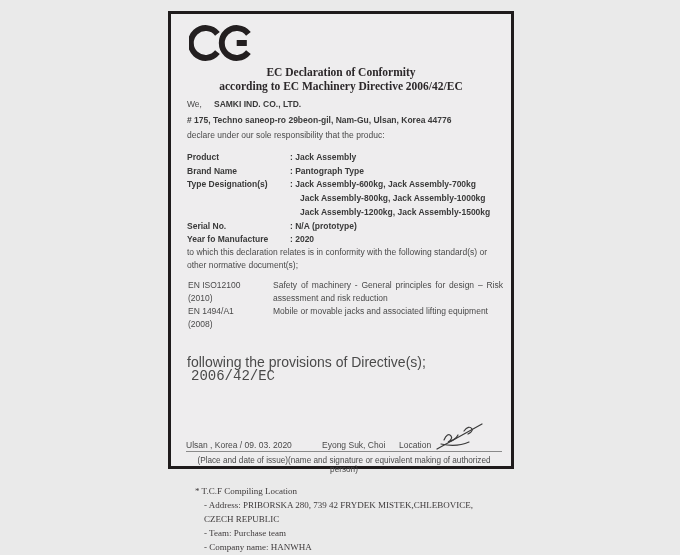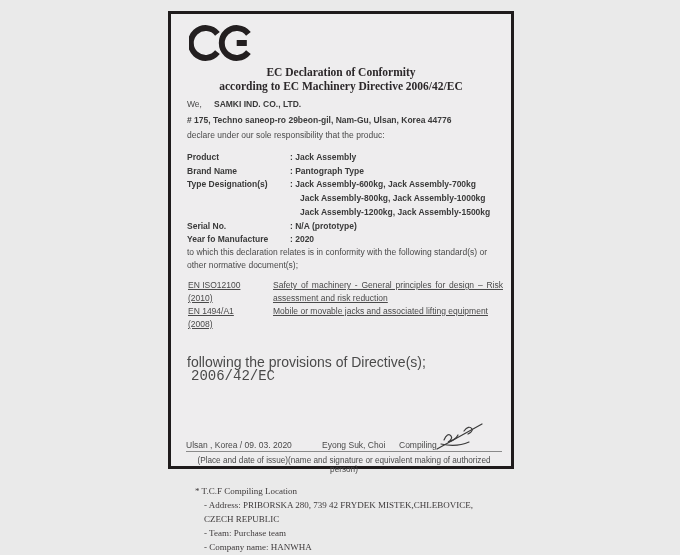--- a/index.html
+++ b/index.html
@@ -35,21 +35,21 @@
   .company{position:absolute;top:83px;left:16px;right:32px;font-size:8.5px;line-height:15.5px;}
   .company .bold{font-weight:bold;color:var(--text-bold);}
   .we-prefix{margin-right:12px;}
   
   .product{position:absolute;top:137px;left:16px;right:12px;font-size:8.5px;line-height:13.7px;}
   .prow{display:grid;grid-template-columns:103px 1fr;font-weight:bold;color:var(--text-bold);}
   .prow .cont{padding-left:10px;}
   
   .conformity{position:absolute;top:232px;left:16px;right:22px;font-size:8.5px;line-height:13px;}
   
-  .standards{position:absolute;top:265px;left:17px;right:8px;font-size:8.5px;line-height:13px;text-decoration:underline;}
+  .standards{position:absolute;top:265px;left:17px;right:8px;font-size:8.5px;line-height:13px;}
   .srow{display:grid;grid-template-columns:85px 1fr;}
   .scode div{line-height:13px;}
   .sdesc{text-align:justify;}
   .sdesc.last-left{text-align-last:left;}
   
   .directives{position:absolute;top:342px;left:16px;right:8px;font-size:14px;line-height:13px;}
   .dintro{margin-bottom:1px;}
   .drow{display:grid;grid-template-columns:86px 1fr;margin-top:1px;font-family:Liberation Mono, monospace;}
   .drow .dcode{padding-left:4px;}
   .ddesc{text-align:justify;}
@@ -148,21 +148,21 @@
     <div class="dintro">following the provisions of Directive(s);</div>
     <div class="drow">
       <span class="dcode">2006/42/EC</span>
     </div>
   </div>
 
   <div class="sig-area">
     <div class="sig-line">
       <span class="sp-place">Ulsan , Korea / 09. 03. 2020</span>
       <span class="sp-name">Eyong Suk, Choi</span>
-      <span class="sp-title">Compiling</span>
+      <span class="sp-title">Location</span>
       <svg class="sig-scribble" viewBox="0 0 50 30">
         <g fill="none" stroke="#3a3a3a" stroke-width="1.2" stroke-linecap="round">
           <path d="M9 19 c2-5 5-7 7-4 c2 2-1 5-3 6 c4-1 8-3 10-7"></path>
           <path d="M29 10 c3-4 6-5 8-2 c1 2-2 4-4 5"></path>
           <path d="M6 23 c9 2 19 2 28-2"></path>
           <path d="M2 28 L47 3"></path>
         </g>
       </svg>
     </div>
     <div class="sig-caption">(Place and date of issue)(name and signature or equivalent making of  authorized person)</div>

